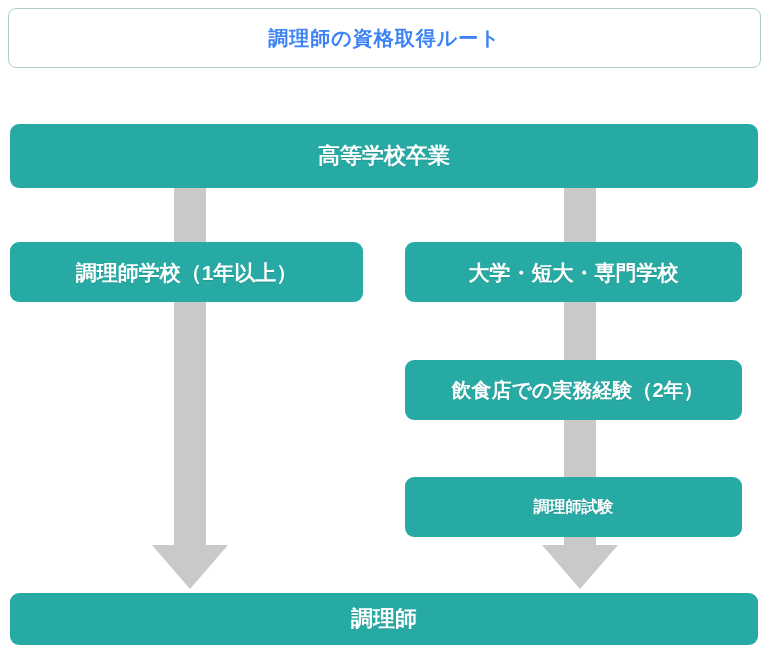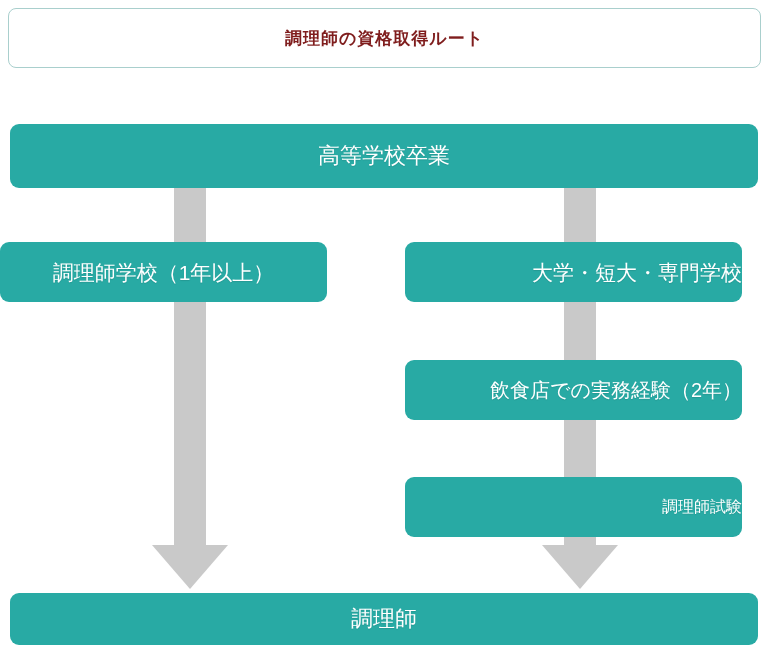--- a/index.html
+++ b/index.html
@@ -28,22 +28,22 @@
     height: 60px;
     box-sizing: border-box;
     border: 1px solid #a9cfcd;
     border-radius: 8px;
     background: #ffffff;
     display: flex;
     align-items: center;
     justify-content: center;
   }
   .title-text {
-    color: #7f1d1d;
-    font-size: 17px;
+    color: #3b82f6;
+    font-size: 20px;
     font-weight: bold;
     letter-spacing: 1px;
     line-height: 1;
     white-space: nowrap;
   }
 
   
   .arrow-layer {
     position: absolute;
     left: 0;
@@ -56,28 +56,28 @@
   
   .node {
     position: absolute;
     box-sizing: border-box;
     background: #28aaa4;
     border-radius: 9px;
     display: flex;
     align-items: center;
     justify-content: center;
     color: #ffffff;
-    font-weight: normal;
+    font-weight: bold;
     line-height: 1;
     white-space: nowrap;
     text-shadow: 0 1px 1px rgba(0,0,0,0.10);
   }
   .node-wide   { left: 10px;  width: 748px; }
-  .node-left   { left: 0;  width: 327px; }
-  .node-right  { left: 405px; width: 337px; justify-content: flex-end; }
+  .node-left   { left: 10px;  width: 353px; }
+  .node-right  { left: 405px; width: 337px; }
 
   .n-hs   { top: 124px; height: 64px; font-size: 22px; }
   .n-cs   { top: 242px; height: 60px; font-size: 21px; }
   .n-uni  { top: 242px; height: 60px; font-size: 21px; }
   .n-exp  { top: 360px; height: 60px; font-size: 20px; padding-left: 8px; }
   .n-test { top: 477px; height: 60px; font-size: 16px; }
   .n-goal { top: 593px; height: 52px; font-size: 22px; }
 </style>
 </head>
 <body>

